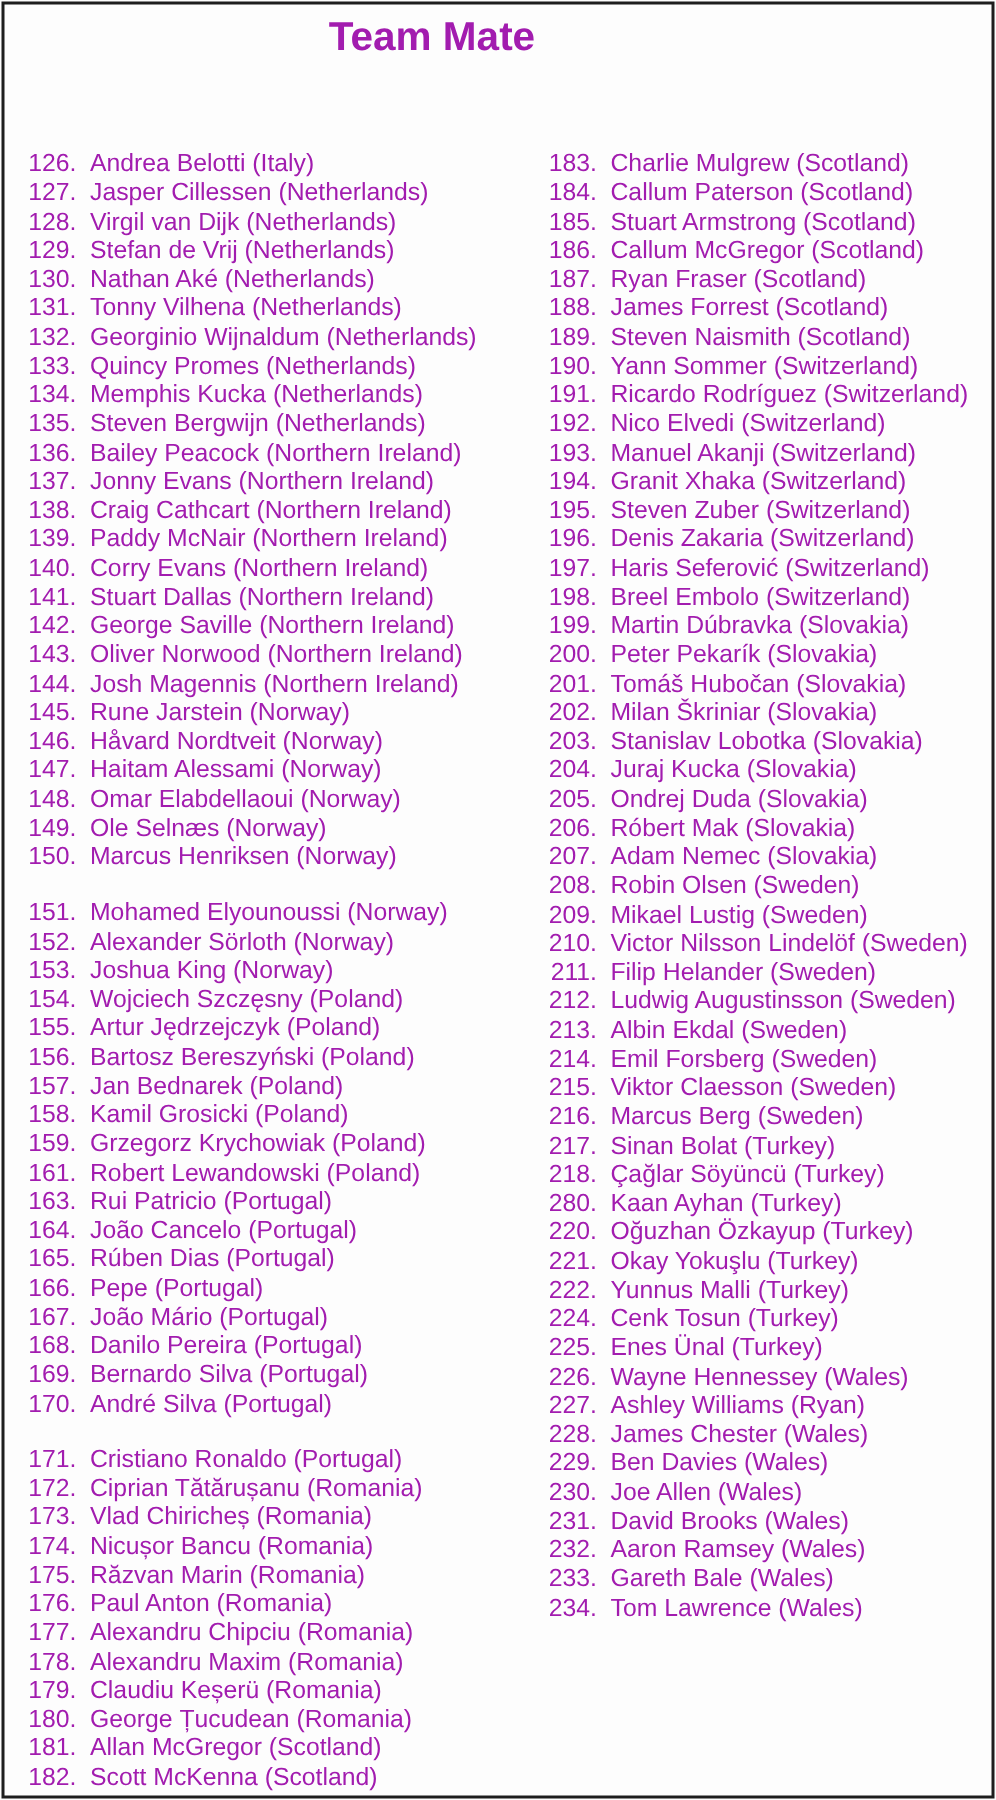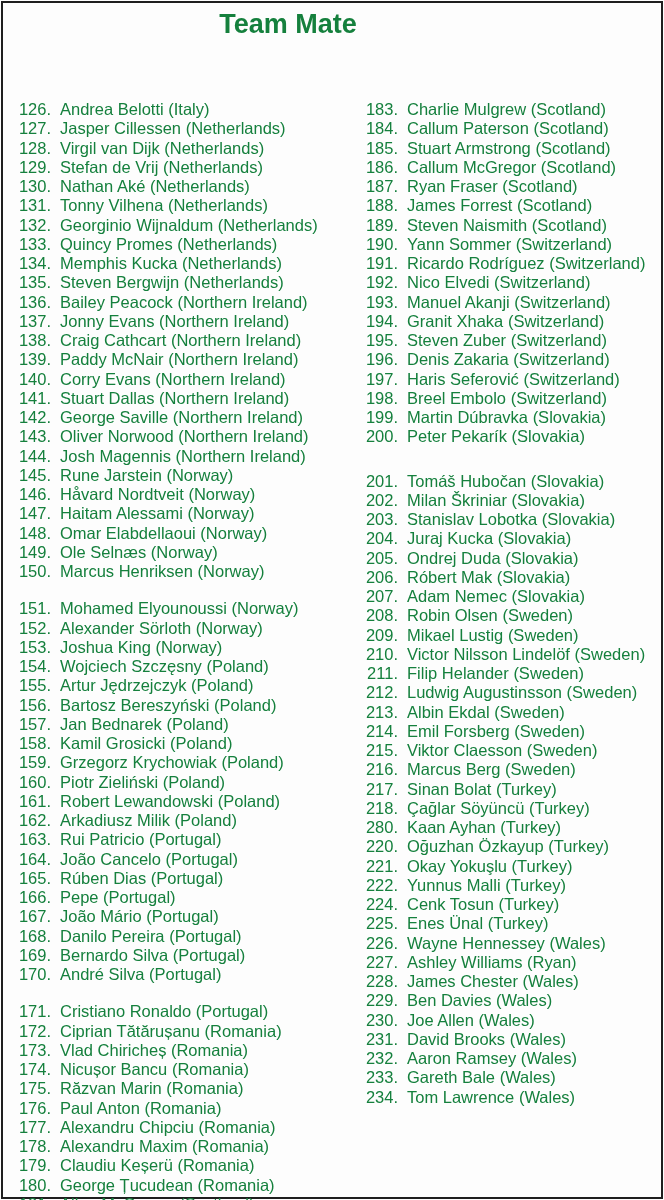--- a/index.html
+++ b/index.html
@@ -1,32 +1,32 @@
 <!DOCTYPE html>
 <html><head>
 <meta charset="utf-8">
 <style>
   html,body{margin:0;padding:0;background:#ffffff;}
   .page{
     position:relative;width:664px;height:1200px;background:#fdfdfd;overflow:hidden;
-    font-family:"Liberation Sans","DejaVu Sans",sans-serif;color:#15803d;
+    font-family:"Liberation Sans","DejaVu Sans",sans-serif;color:#a21caf;
   }
   .frame{position:absolute;inset:1px;border:2px solid #1e1e1e;pointer-events:none;}
   .title{
     position:absolute;top:9px;left:0;width:664px;box-sizing:border-box;
     padding-right:88px;text-align:center;font-size:27px;font-weight:700;
   }
   .col{position:absolute;top:100px;}
   .col-left{left:17px;width:320px;}
   .col-right{left:364px;width:292px;}
   .row{display:flex;height:19.25px;font-size:16.5px;line-height:19.25px;white-space:nowrap;}
   .num{flex:0 0 34px;width:34px;text-align:right;}
   .txt{margin-left:9px;}
   .group + .group{margin-top:18px;}
-  .col-right .group + .group{margin-top:25px;}
+  .col-right .group + .group{margin-top:0;}
 </style>
 </head>
 <body>
 
 <div class="page">
   <div class="frame"></div>
   <div class="title">Team Mate</div>
   <div class="col col-left">
       <div class="group">
         <div class="row">
@@ -161,30 +161,22 @@
         </div>
         <div class="row">
           <span class="num">158.</span>
           <span class="txt">Kamil Grosicki (Poland)</span>
         </div>
         <div class="row">
           <span class="num">159.</span>
           <span class="txt">Grzegorz Krychowiak (Poland)</span>
         </div>
         <div class="row">
-          <span class="num">160.</span>
-          <span class="txt">Piotr Zieliński (Poland)</span>
-        </div>
-        <div class="row">
           <span class="num">161.</span>
           <span class="txt">Robert Lewandowski (Poland)</span>
-        </div>
-        <div class="row">
-          <span class="num">162.</span>
-          <span class="txt">Arkadiusz Milik (Poland)</span>
         </div>
         <div class="row">
           <span class="num">163.</span>
           <span class="txt">Rui Patricio (Portugal)</span>
         </div>
         <div class="row">
           <span class="num">164.</span>
           <span class="txt">João Cancelo (Portugal)</span>
         </div>
         <div class="row">

